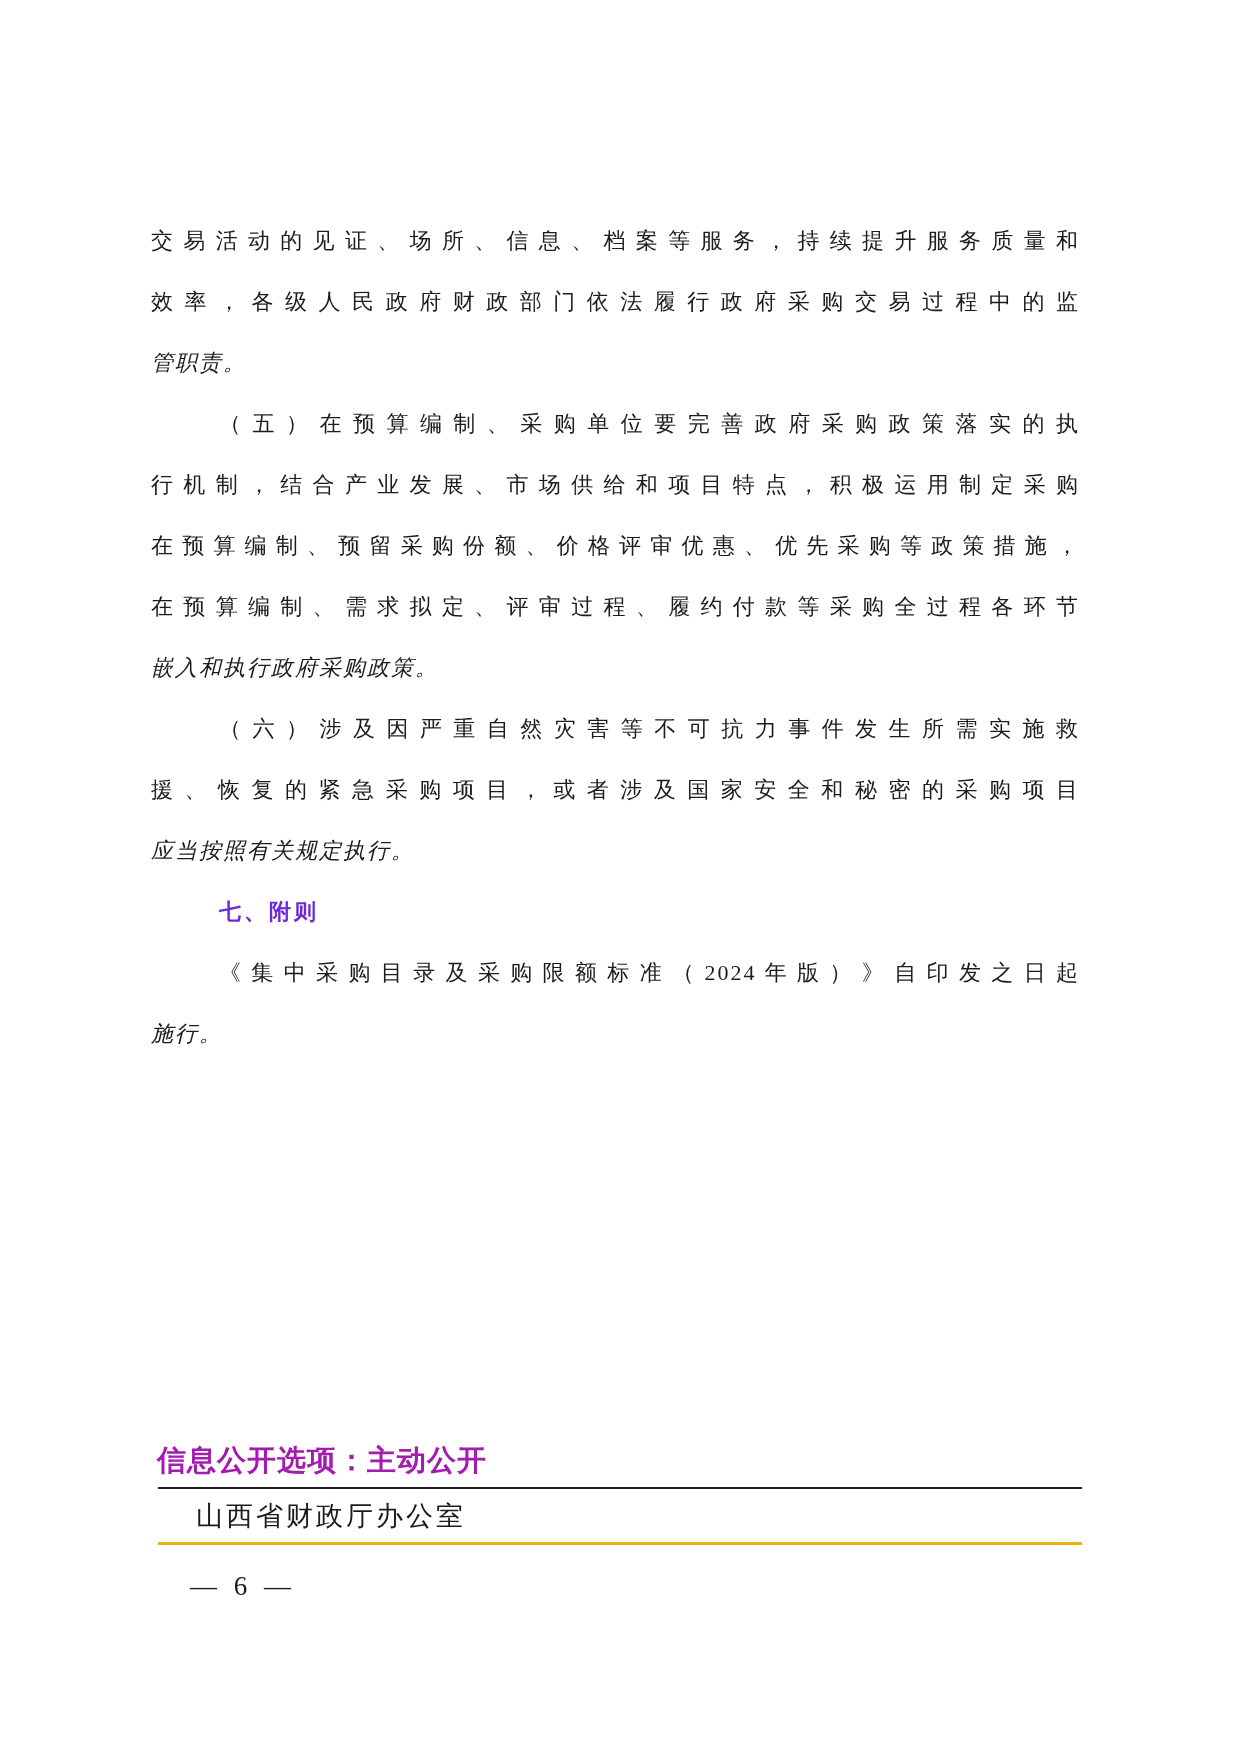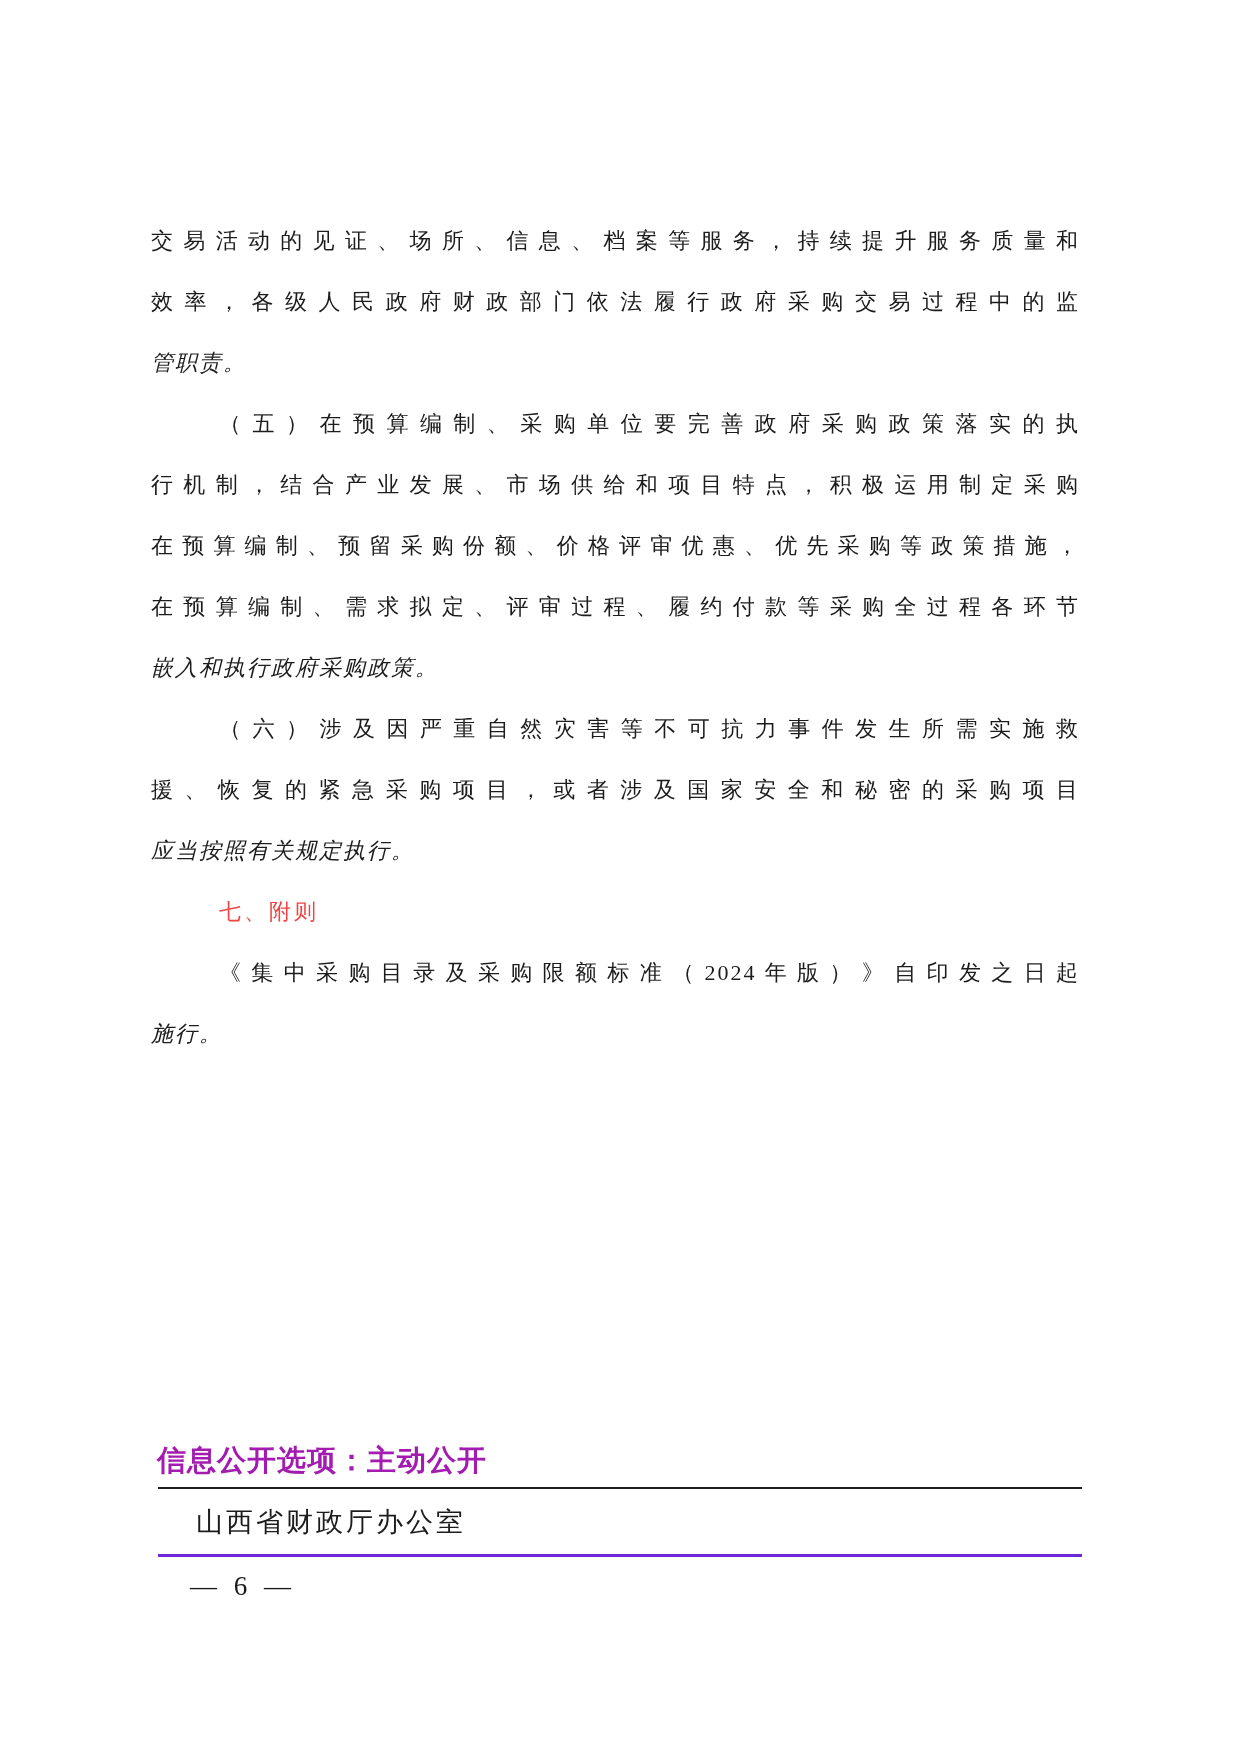--- a/index.html
+++ b/index.html
@@ -37,25 +37,25 @@
   .line.end {
     text-align: left;
     text-align-last: left;
     font-style: italic;
   }
   .line.indent {
     padding-left: 68px;
   }
   .line.heading {
     font-family: "Liberation Sans", "DejaVu Sans", sans-serif;
-    font-weight: normal;
+    font-weight: bold;
     text-align: center;
     text-align-last: left;
     letter-spacing: 3px;
-    color: #ef4444;
+    color: #6d28d9;
   }
   
   .disclosure {
     position: absolute;
     left: 157px;
     top: 1441px;
     font-size: 29px;
     font-weight: bold;
     letter-spacing: 1px;
     color: #a21caf;
@@ -66,24 +66,24 @@
   }
   .disclosure .value {
     font-family: "Liberation Serif", "DejaVu Serif", serif;
   }
   
   .imprint {
     position: absolute;
     left: 158px;
     top: 1487px;
     width: 924px;
-    height: 70px;
+    height: 58px;
     box-sizing: border-box;
     border-top: 2px solid #1f1f1f;
-    border-bottom: 3px solid #6d28d9;
+    border-bottom: 3px solid #eab308;
     display: flex;
     justify-content: space-between;
     align-items: center;
     padding: 0 38px;
     font-size: 27px;
     letter-spacing: 3px;
     color: #1c1c1c;
     white-space: nowrap;
   }
   

